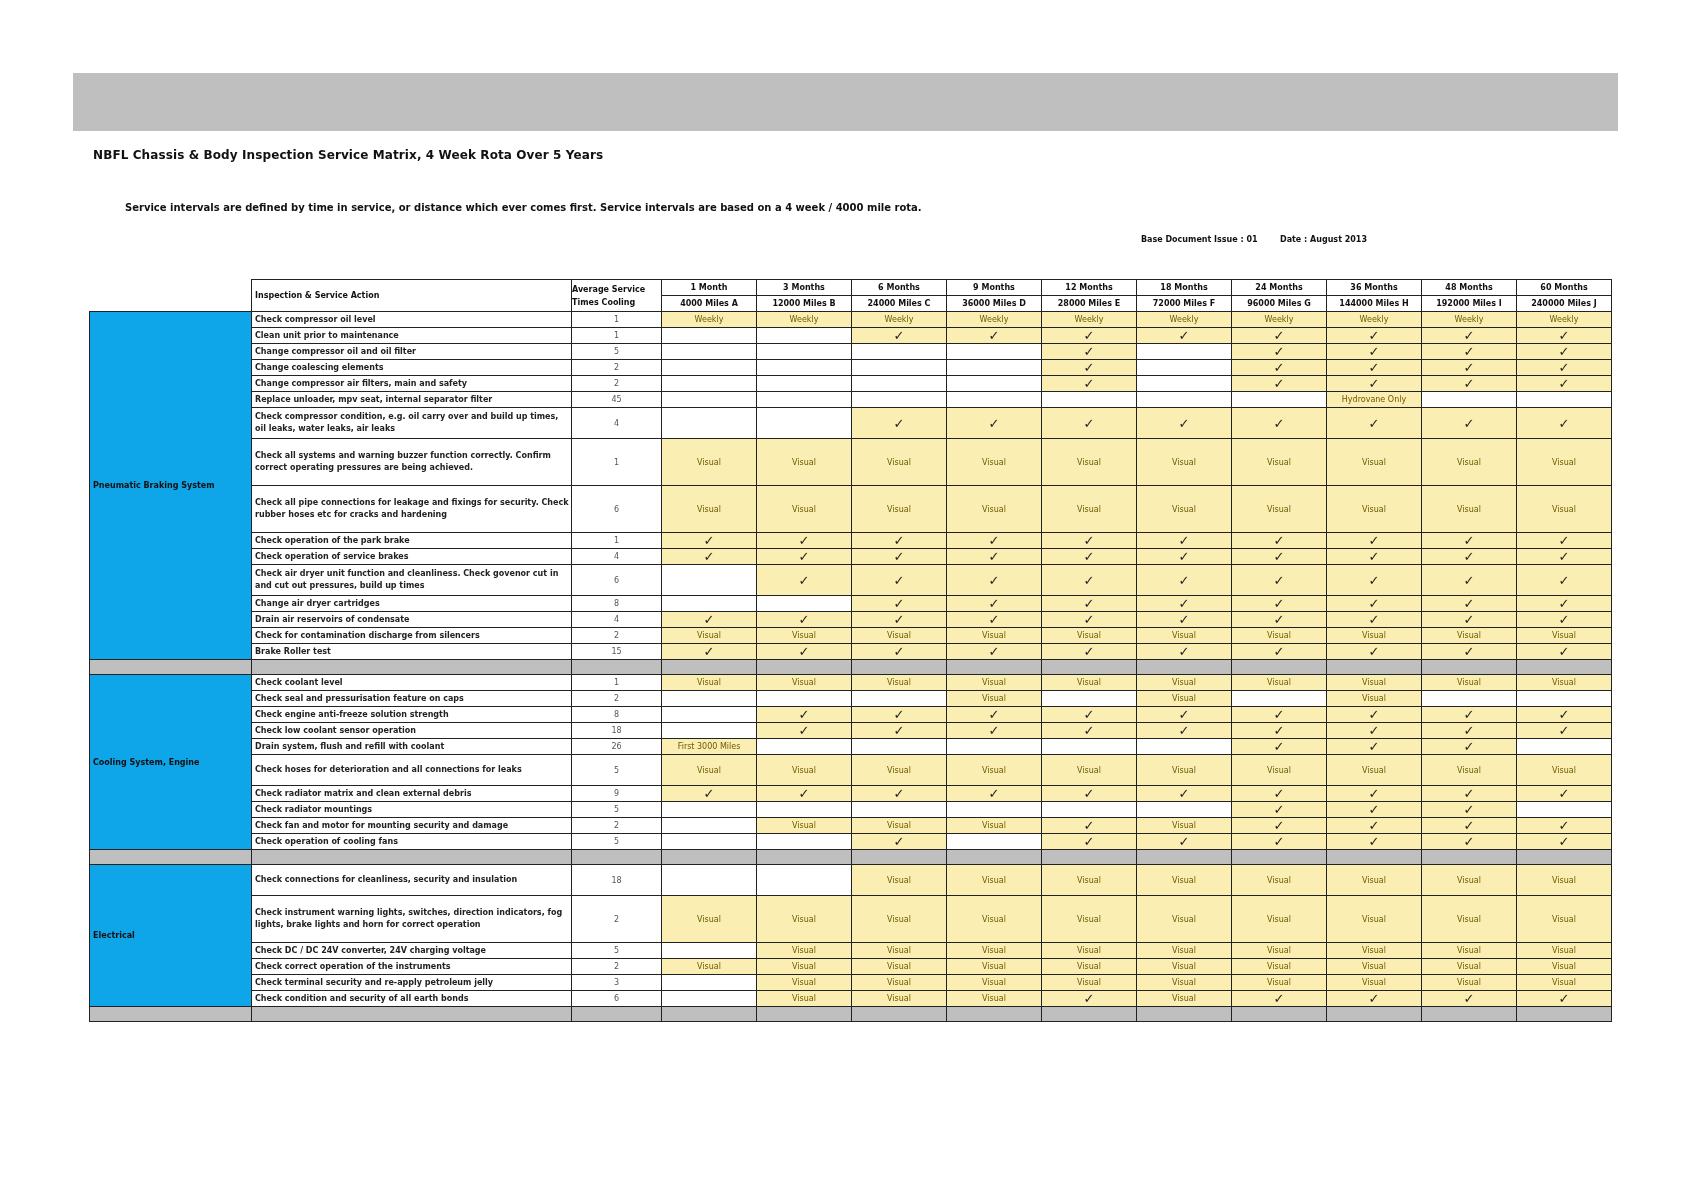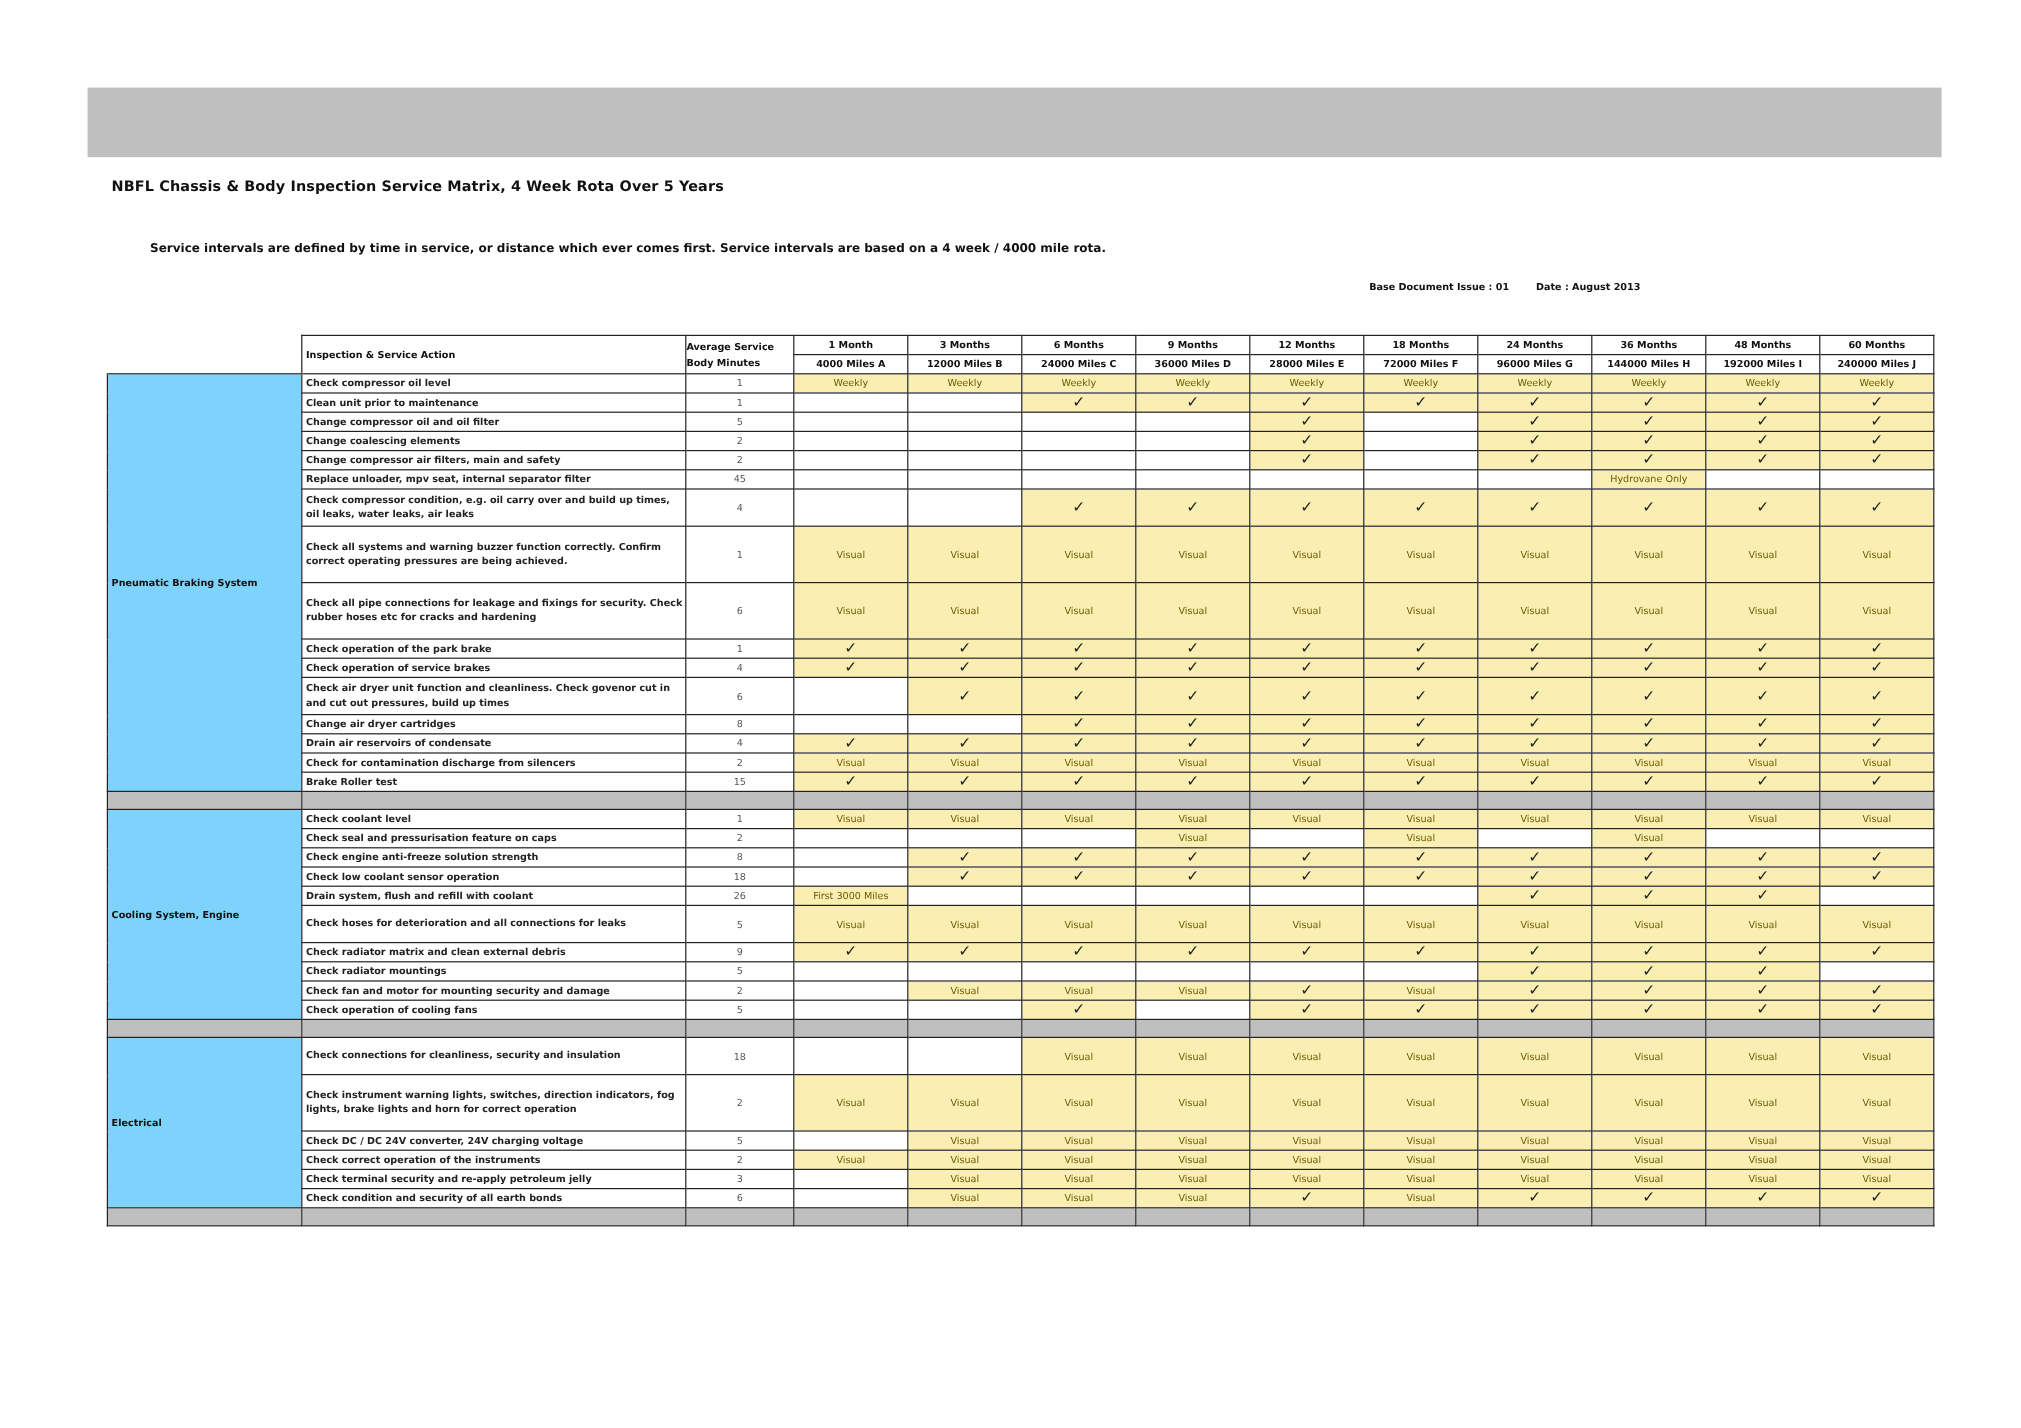--- a/index.html
+++ b/index.html
@@ -10,21 +10,21 @@
   .meta { position:absolute; top:235px; font-size:8px; font-weight:bold; }
   .meta.doc { left:1141px; }
   .meta.date { left:1280px; }
   table.matrix { position:absolute; left:89px; top:279px; border-collapse:collapse; table-layout:fixed; }
   table.matrix td { border:1px solid #222; padding:0; font-size:8px; overflow:hidden; }
   .hdr-action { font-size:11px; font-weight:bold; padding-left:3px !important;margin-left:42px; }
   .hdr-avg { font-size:10px; font-weight:bold; line-height:13px; }
   .hdr-per { font-size:8.5px; font-weight:bold; text-align:center; height:15px; }
   .hdr-miles { font-size:8px; font-weight:bold; text-align:center; height:15px; }
   .blank-corner { border:none !important; border-bottom:1px solid #222 !important; }
-  .section-label { font-size:11px; font-weight:bold; vertical-align:middle; padding-left:3px !important; background:#7dd3fc; }
+  .section-label { font-size:11px; font-weight:bold; vertical-align:middle; padding-left:3px !important; background:#0ea5e9; }
   .action { font-size:8px; padding-left:3px !important; line-height:12px; font-weight:bold; color:#222; }
   .avg { text-align:center; color:#555; font-size:8px; }
   .cell { text-align:center; font-size:8px; color:#6b5a00; }
   .cell.y { background:#fbeeb2; }
   .cell.check { font-size:13px; color:#222; font-weight:bold; }
   .sep td { background:#bfbfbf; height:14px; }
   tr.r1 td { height:15px; }
   tr.r2 td { height:30px; }
   tr.r3 td { height:46px; }
 </style>
@@ -52,21 +52,21 @@
       <col style="width:95px">
       <col style="width:95px">
       <col style="width:95px">
   </colgroup>
   <tbody id="matrix-body">
     <tr>
       <td class="blank-corner" rowspan="2"></td>
       <td class="hdr-action" rowspan="2">Inspection &amp; Service Action</td>
       <td class="hdr-avg" rowspan="2">
         <div>Average Service</div>
-        <div>Body Minutes</div>
+        <div>Times Cooling</div>
       </td>
       <td class="hdr-per">1 Month</td>
       <td class="hdr-per">3 Months</td>
       <td class="hdr-per">6 Months</td>
       <td class="hdr-per">9 Months</td>
       <td class="hdr-per">12 Months</td>
       <td class="hdr-per">18 Months</td>
       <td class="hdr-per">24 Months</td>
       <td class="hdr-per">36 Months</td>
       <td class="hdr-per">48 Months</td>

